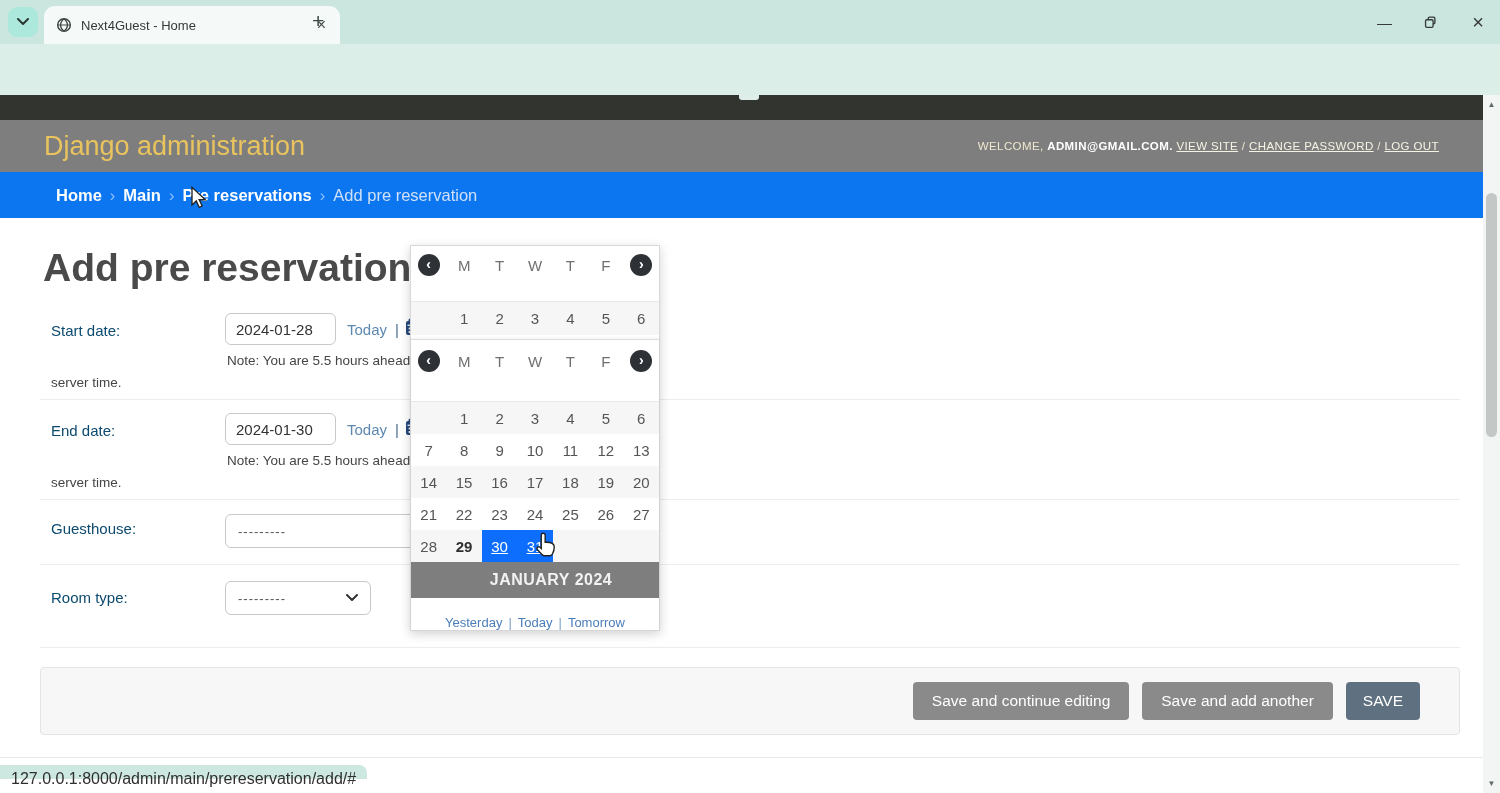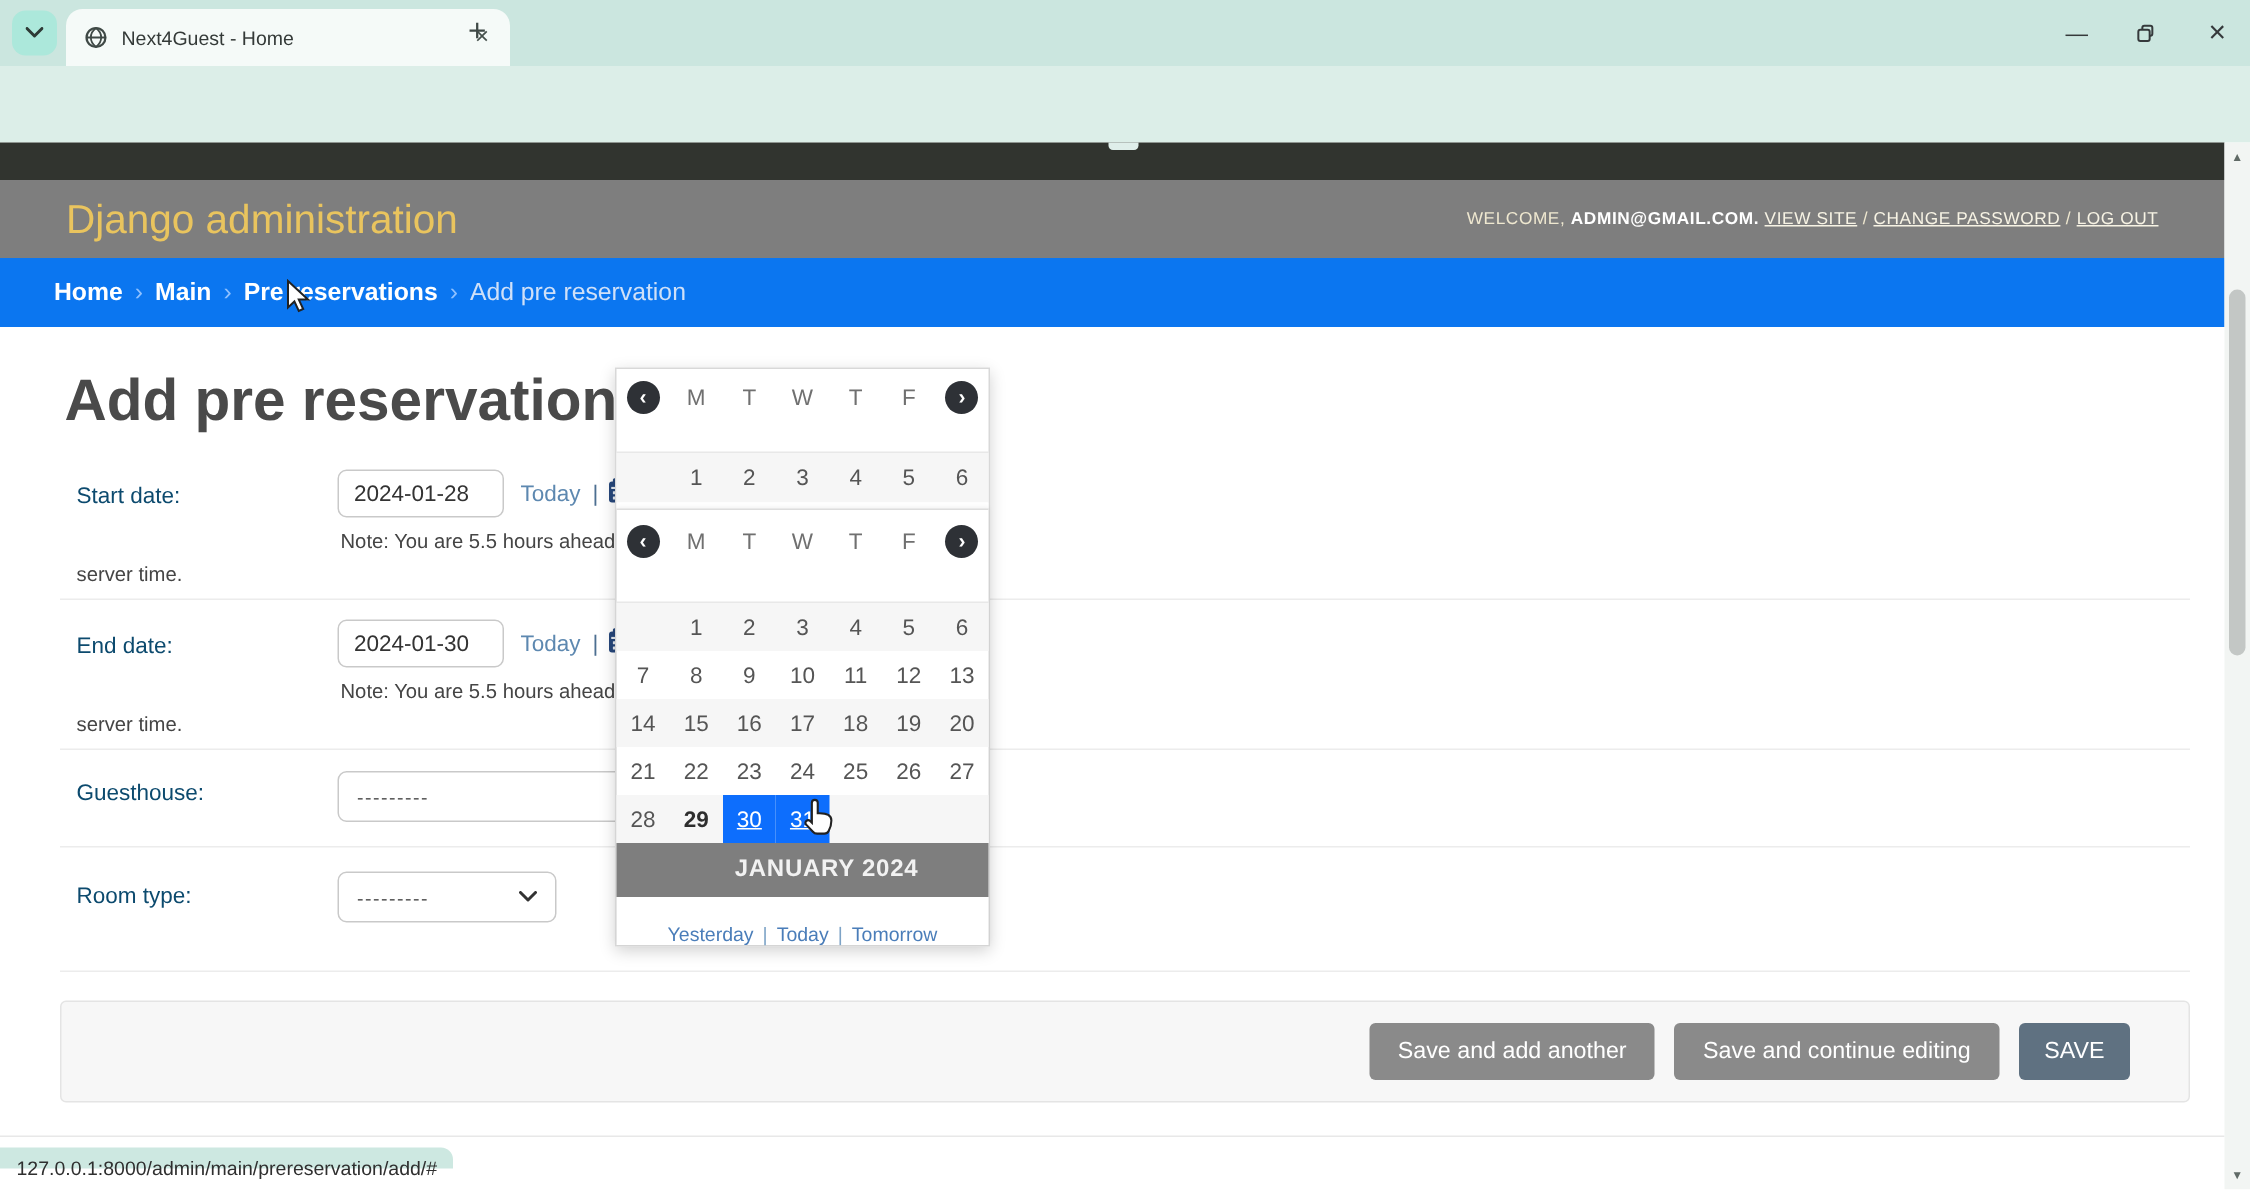--- a/index.html
+++ b/index.html
@@ -41,21 +41,21 @@
   
   .darkbar { position:absolute; top:95px; left:0; width:1483px; height:25px; background:#31342f; }
   .notch { position:absolute; top:95px; left:739px; width:20px; height:5px; background:#dfeeea; border-radius:0 0 3px 3px; }
   .admin-header { position:absolute; top:120px; left:0; width:1483px; height:52px; background:#7e7e7e;
     display:flex; align-items:center; padding:15px 44px; }
   .site-title { font-size:27px; color:#e9c45e; font-weight:400; }
   .user-tools { margin-left:auto; font-size:11.5px; color:#efe8d0; letter-spacing:.4px; white-space:nowrap; }
   .user-tools b { color:#ffffff; }
   .user-tools a { color:#f7f3e4; text-decoration:underline; }
   .breadcrumbs { position:absolute; top:172px; left:0; width:1483px; height:46px; background:#0b76f0;
-    display:flex; align-items:center; padding:0 36px; font-size:16.5px; gap:8px; }
+    display:flex; align-items:center; padding:0 56px; font-size:16.5px; gap:8px; }
   .crumb { color:#fff; font-weight:600; }
   .crumb-sep { color:#8fc1ff; }
   .crumb-cur { color:#cfe0f8; }
 
   
   .page-title { position:absolute; top:246px; left:43px; font-size:39px; font-weight:700; color:#4a4a4a; }
   .form { position:absolute; top:300px; left:40px; width:1420px; }
   .frow { position:relative; border-bottom:1px solid #ececec; }
   .r-100 { height:100px; } .r-65 { height:65px; } .r-83 { height:83px; }
   .flabel { position:absolute; left:11px; top:22px; font-size:15px; color:#0c4a6e; }
@@ -73,21 +73,21 @@
 
   .submit-row { position:absolute; top:667px; left:40px; width:1420px; height:68px; background:#f7f7f7;
     border:1px solid #e4e4e4; border-radius:4px; display:flex; align-items:center;
     justify-content:flex-end; gap:13px; padding-right:39px; }
   .btn { height:38px; padding:0 19px; background:#8a8a8a; color:#fff; font-size:15.5px;
     border:none; border-radius:4px; font-family:"Liberation Sans",sans-serif; }
   .btn-save { background:#5f7181; padding:0 17px; }
 
   .page-bottom-line { position:absolute; top:757px; left:0; width:1483px; border-top:1px solid #e8e8e8; }
   .status-chip { position:absolute; left:0; top:765px; height:14px; background:#cde8e1;
-    border-radius:0 8px 0 0; padding:0 11px; line-height:27px; font-size:13px; color:#2f2f2f; }
+    border-radius:0 8px 0 0; padding:0 11px; line-height:27px; font-size:16px; color:#2f2f2f; }
 
   
   .cal-popup { position:absolute; left:410px; top:245px; width:250px; background:#fff; z-index:5;
     border:1px solid #d8d8d8; box-shadow:0 3px 10px rgba(0,0,0,.18); }
   .cal-head { display:grid; grid-template-columns:repeat(7,1fr); padding-top:8px; align-items:start;
     border-bottom:1px solid #e8e8e8; }
   .cal1 .cal-head { height:56px; }
   .cal2 .cal-head { height:62px; padding-top:10px; }
   .wd { text-align:center; color:#707070; font-size:15px; padding-top:3px; }
   .nav-circle { width:22px; height:22px; border-radius:50%; background:#2e3136; color:#fff;
@@ -273,22 +273,22 @@
     <div class="sel-box sel-room">
       <span>---------</span>
       <svg width="12" height="8" viewBox="0 0 12 8">
           <path d="M1 1l5 5 5-5" fill="none" stroke="#333" stroke-width="2" stroke-linecap="round" stroke-linejoin="round"></path>
         </svg>
     </div>
   </div>
 </div>
 
 <div class="submit-row">
+  <button class="btn">Save and continue editing</button>
   <button class="btn">Save and add another</button>
-  <button class="btn">Save and continue editing</button>
   <button class="btn btn-save">SAVE</button>
 </div>
 
 <div class="page-bottom-line"></div>
 <div class="status-chip">127.0.0.1:8000/admin/main/prereservation/add/#</div>
 
 <div class="cal-popup">
   <div class="cal1">
     <div class="cal-head">
       <span class="nav-circle">‹</span>

